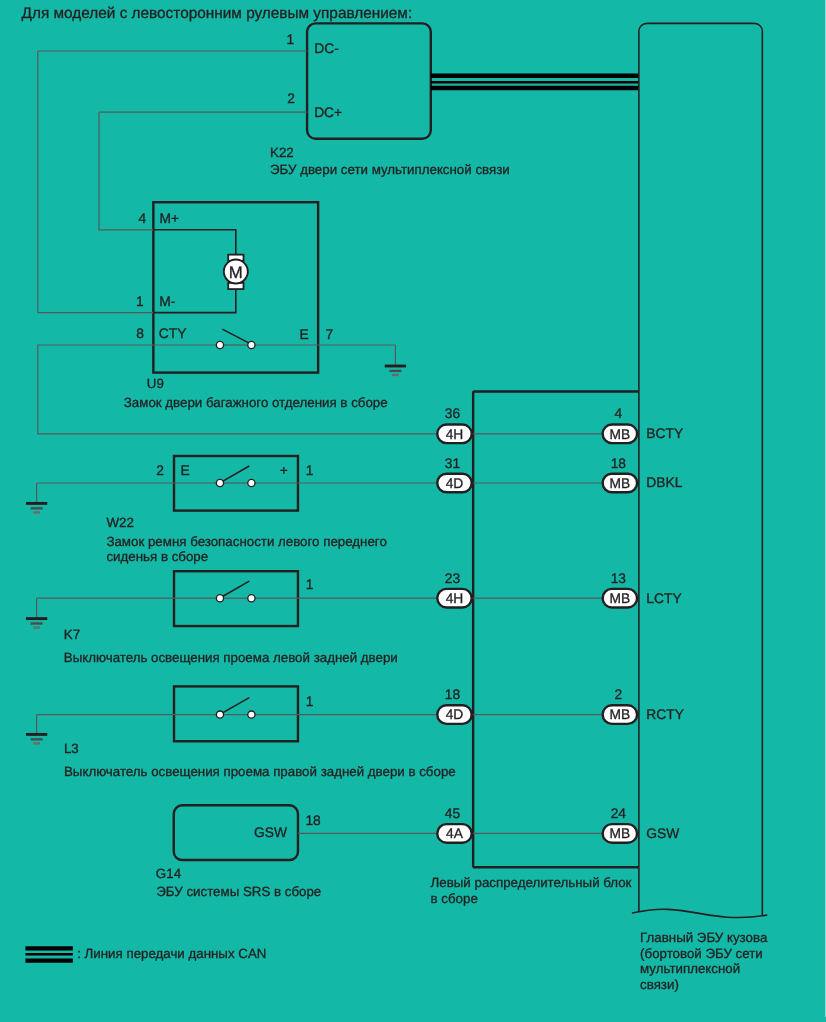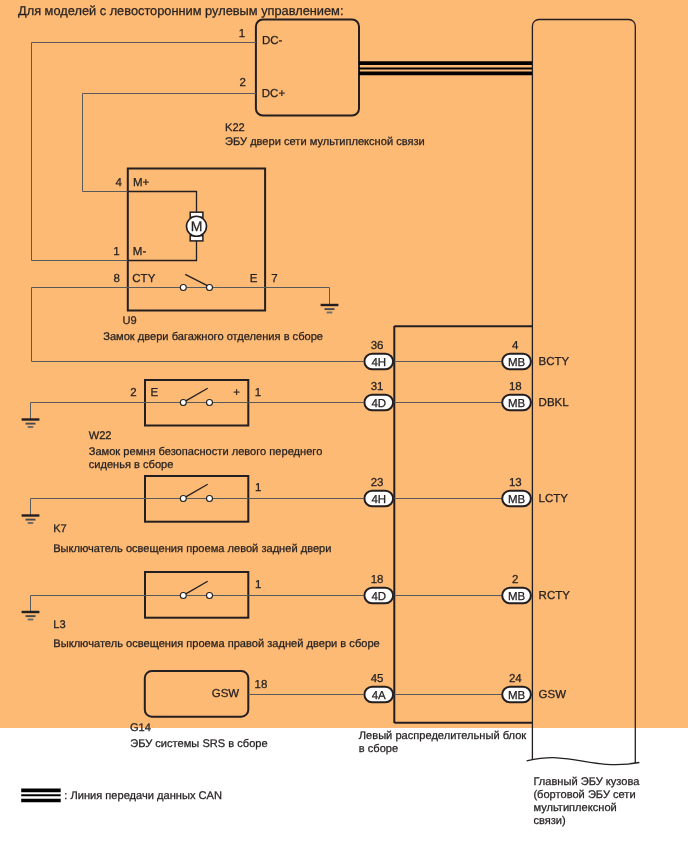--- a/index.html
+++ b/index.html
@@ -1,20 +1,20 @@
 <!DOCTYPE html>
 <html><head>
 <meta charset="utf-8">
 <style>
   html,body{margin:0;padding:0;background:#ffffff;}
   body{width:688px;height:852px;overflow:hidden;
        font-family:"Liberation Sans",sans-serif;
        -webkit-font-smoothing:antialiased;
        text-rendering:geometricPrecision;}
-  #root{position:relative;width:688px;height:728px;background:#fdba74;text-decoration:underline;}
+  #root{position:relative;width:688px;height:852px;background:#14b8a6;text-decoration:underline;}
   svg#diagram{display:block;position:absolute;left:0;top:0;
               shape-rendering:geometricPrecision;}
   text{font-family:"Liberation Sans",sans-serif;fill:#231f20;
        stroke:#231f20;stroke-width:0.26px;paint-order:stroke fill;
        font-size:11.1px;}
   .t13{font-size:12.8px;}
   .t11{font-size:11.5px;}
   .tm{font-size:14px;}
   .wire{stroke:#58595b;stroke-width:1;fill:none;}
   .wireD{stroke:#231f20;stroke-width:1.3;fill:none;}

